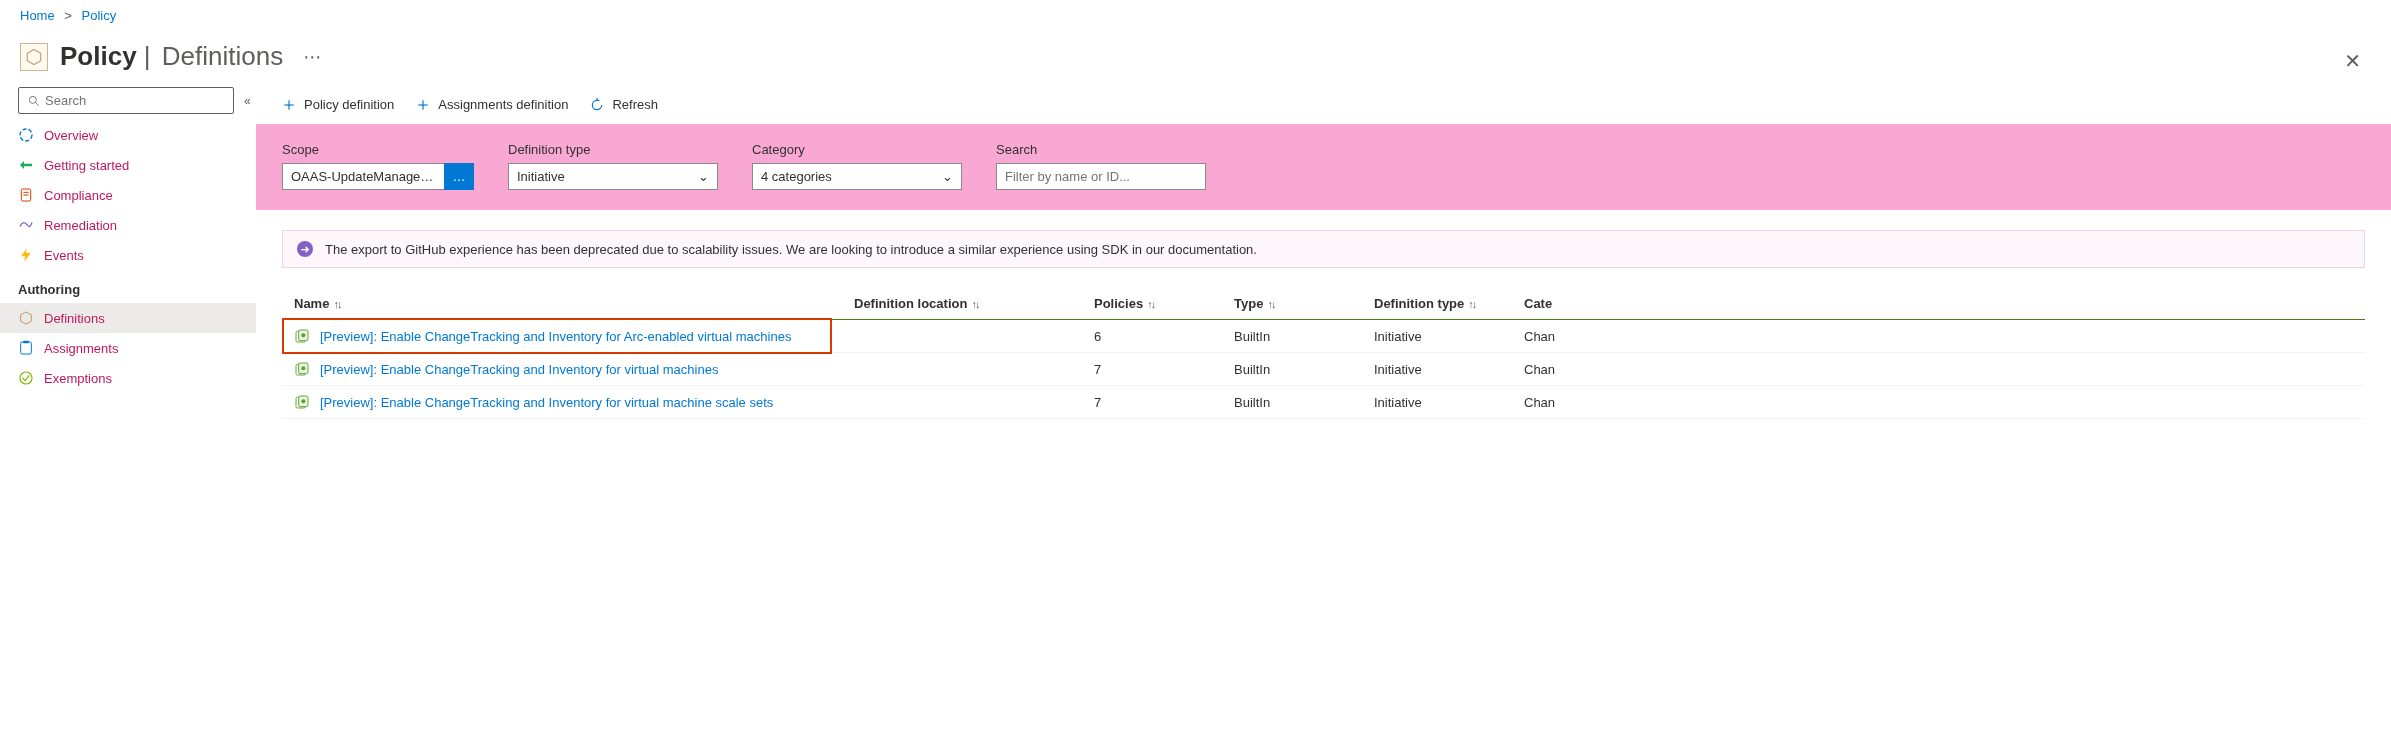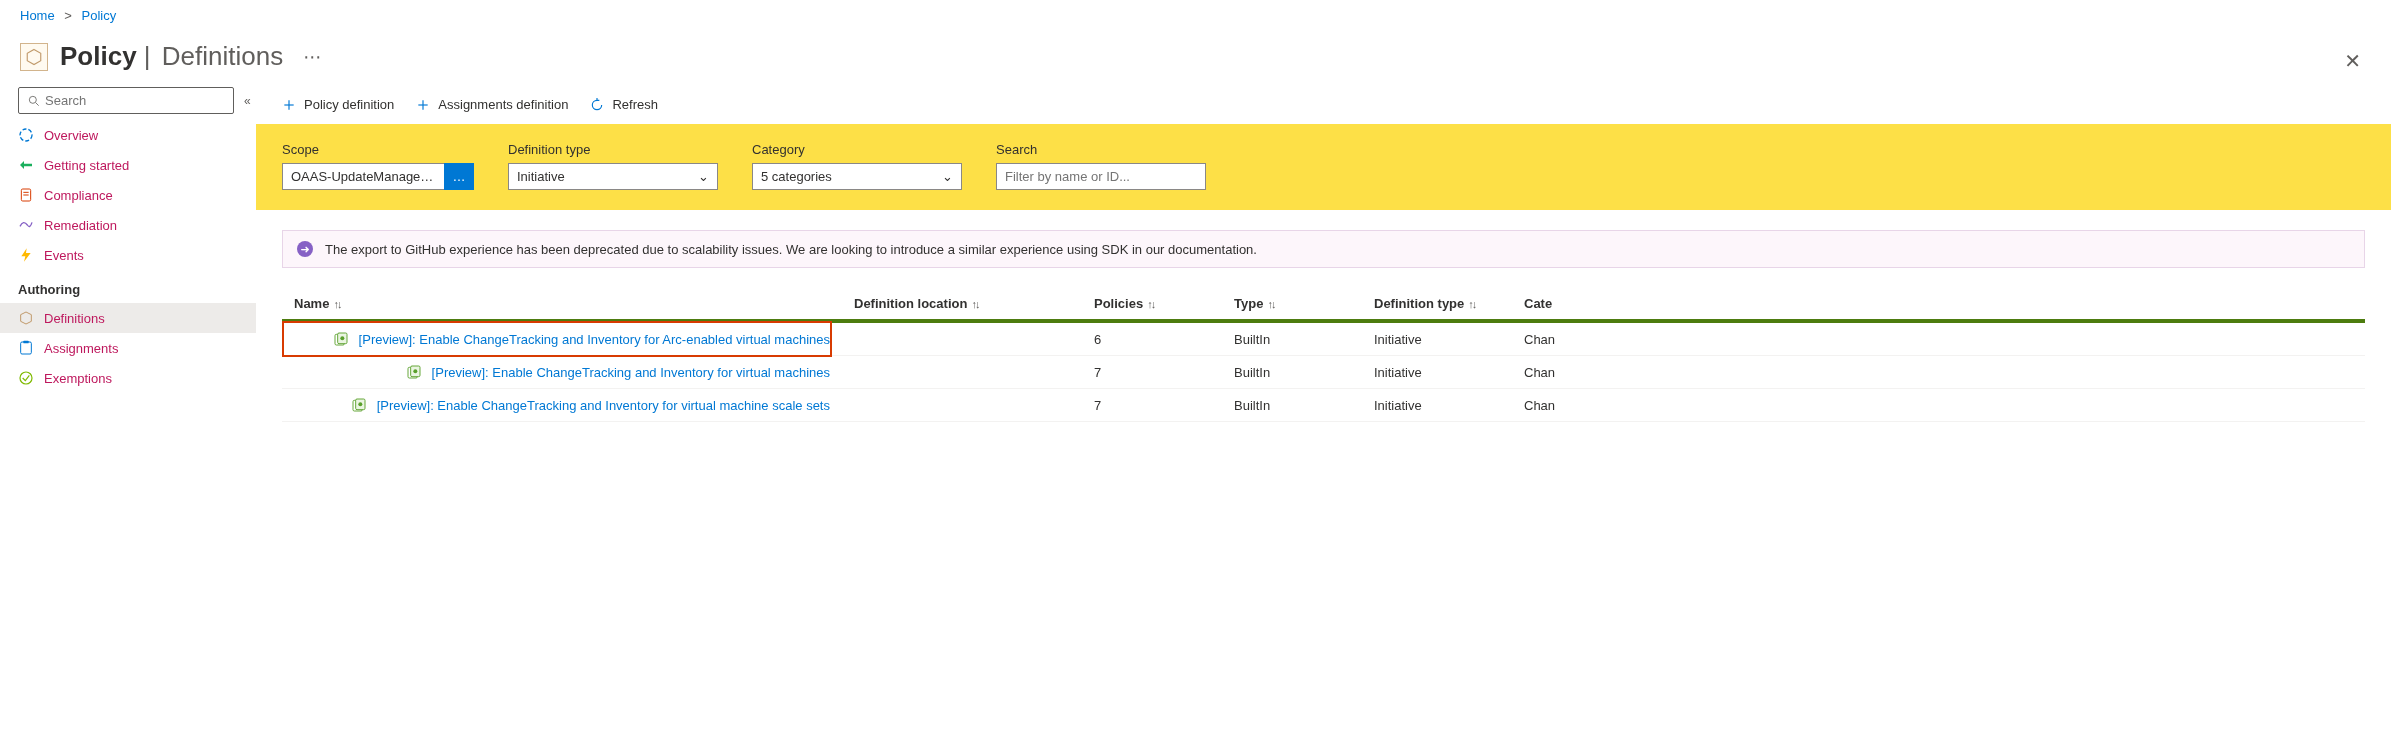--- a/index.html
+++ b/index.html
@@ -150,21 +150,21 @@
       align-items: center;
       gap: 8px;
       color: #323130;
       cursor: pointer;
       font-size: 13px;
     }
     .toolbar-btn .tb-icon { color: #0078d4; display: inline-flex; }
 
     
     .filter-bar {
-      background: #fde047;
+      background: #f9a8d4;
       padding: 18px 26px 20px 26px;
       display: flex;
       gap: 34px;
       align-items: flex-end;
     }
     .filter { display: flex; flex-direction: column; gap: 6px; }
     .filter label { font-size: 13px; color: #323130; }
     .scope-row { display: flex; align-items: stretch; }
     .scope-input {
       width: 162px;
@@ -235,41 +235,40 @@
       padding: 20px 26px 0 26px;
     }
     table {
       width: 100%;
       border-collapse: collapse;
     }
     thead th {
       text-align: left;
       font-weight: 600;
       padding: 8px 12px;
-      border-bottom: 4px solid #4d7c0f;
+      border-bottom: 1px solid #4d7c0f;
       color: #323130;
       white-space: nowrap;
     }
     tbody td {
       padding: 8px 12px;
       border-bottom: 1px solid #f3f2f1;
       vertical-align: middle;
       white-space: nowrap;
     }
     .sort-icons {
       color: #605e5c;
       font-size: 11px;
       margin-left: 4px;
       letter-spacing: -2px;
     }
     .row-name {
       display: flex;
       align-items: center;
       gap: 10px;
-      justify-content: flex-end;
     }
     .row-name a { color: #0078d4; }
     .initiative-icon {
       width: 16px; height: 16px;
       display: inline-flex; align-items: center; justify-content: center;
     }
     .col-name { width: 560px; }
     .col-loc { width: 240px; }
     .col-policies { width: 140px; }
     .col-type { width: 140px; }
@@ -443,21 +442,21 @@
       <div class="filter">
         <label>Definition type</label>
         <div class="select-box">
           <span>Initiative</span>
           <span>⌄</span>
         </div>
       </div>
       <div class="filter">
         <label>Category</label>
         <div class="select-box">
-          <span>5 categories</span>
+          <span>4 categories</span>
           <span>⌄</span>
         </div>
       </div>
       <div class="filter">
         <label>Search</label>
         <div class="filter-search">
           <input type="text" placeholder="Filter by name or ID..." style="">
         </div>
       </div>
     </div>

